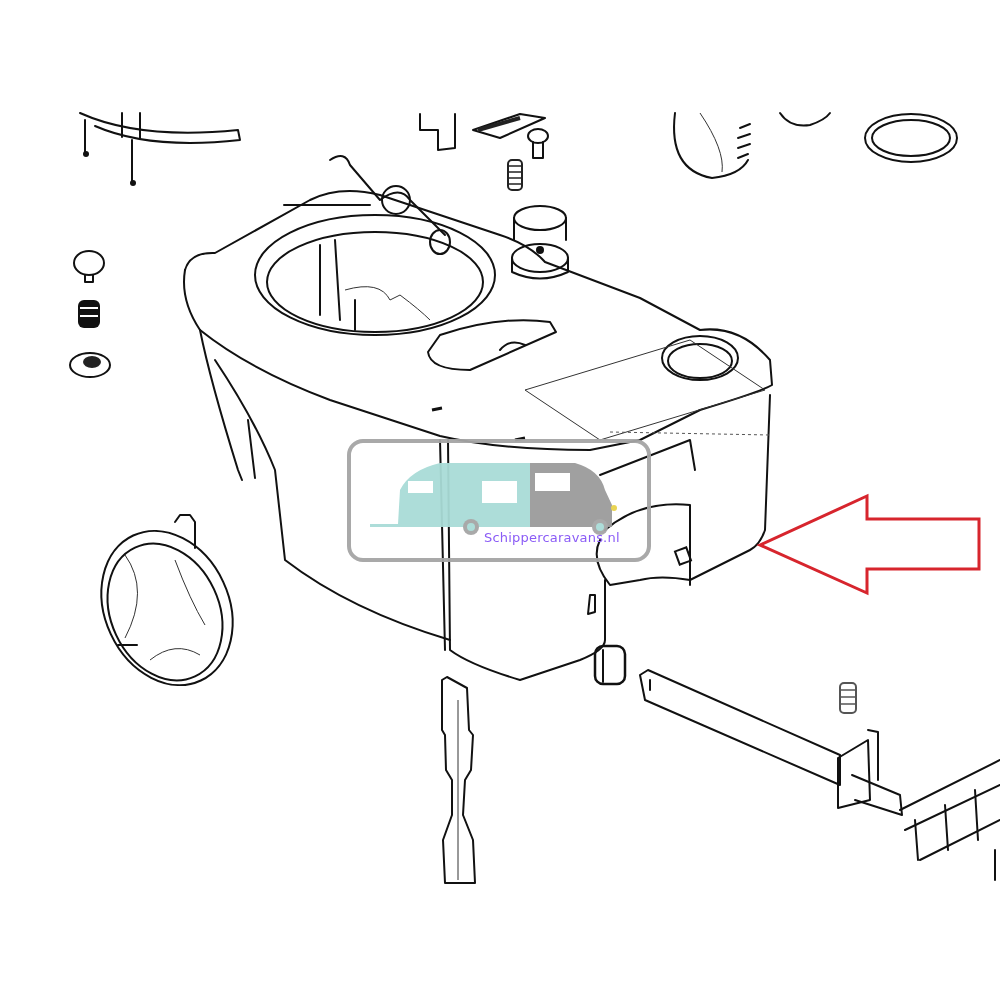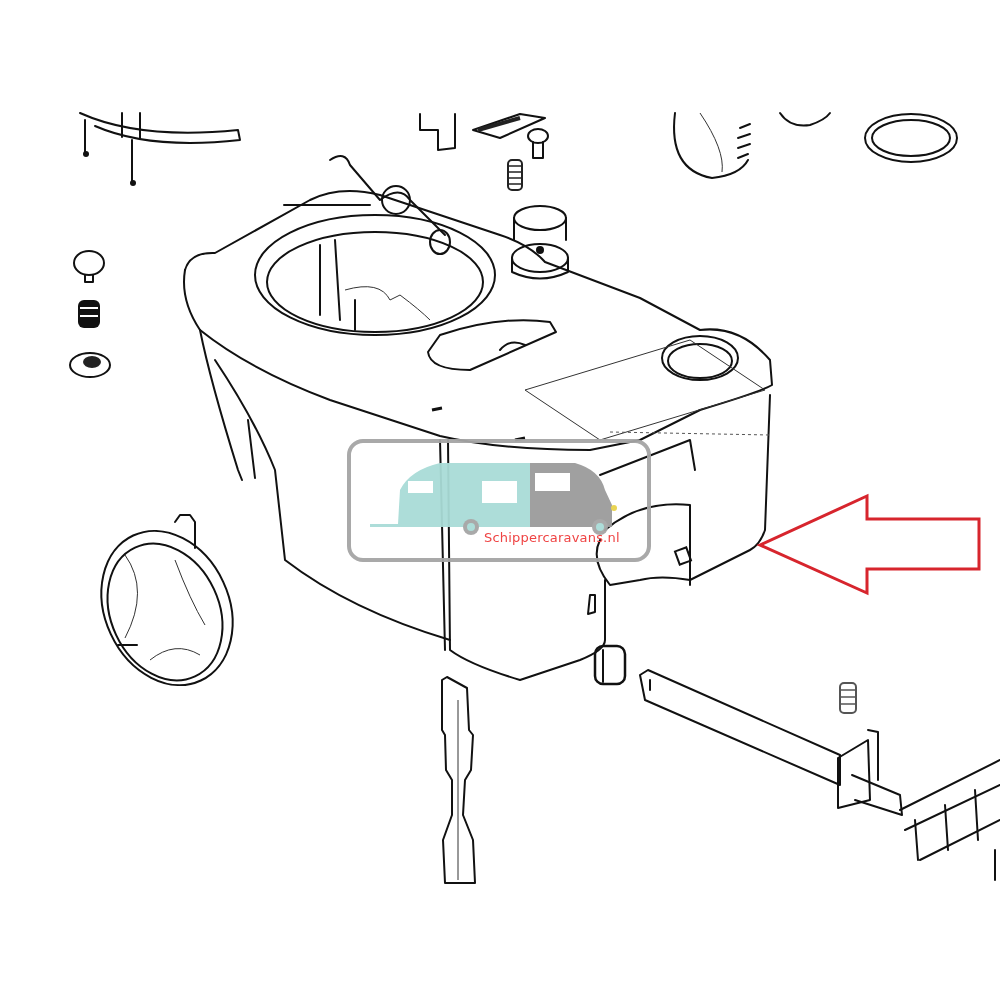--- a/index.html
+++ b/index.html
@@ -1,21 +1,21 @@
 <!DOCTYPE html>
 <html><head>
 <meta charset="utf-8">
 <style>
   html,body{margin:0;padding:0;background:#ffffff;}
   #stage{position:relative;width:1000px;height:1000px;overflow:hidden;background:#fff;}
   svg{position:absolute;left:0;top:0;}
   .ln{fill:none;stroke:#111;stroke-width:2;stroke-linejoin:round;stroke-linecap:round;}
   .thin{fill:none;stroke:#333;stroke-width:1;}
   .dash{fill:none;stroke:#555;stroke-width:1;stroke-dasharray:3 3;}
-  .wm-text{position:absolute;left:484px;top:530px;font-family:"DejaVu Sans",sans-serif;font-size:13px;color:#ef4444;letter-spacing:0.2px;}
+  .wm-text{position:absolute;left:484px;top:530px;font-family:"DejaVu Sans",sans-serif;font-size:13px;color:#8b5cf6;letter-spacing:0.2px;}
 </style>
 </head>
 <body>
 
 <div id="stage">
 <svg width="1000" height="1000" viewBox="0 0 1000 1000">
 
   <g>
     <path class="ln" d="M80 113 Q140 140 238 130 L240 140 Q150 150 95 126"></path>
     <path class="ln" d="M85 120 L85 152"></path>

